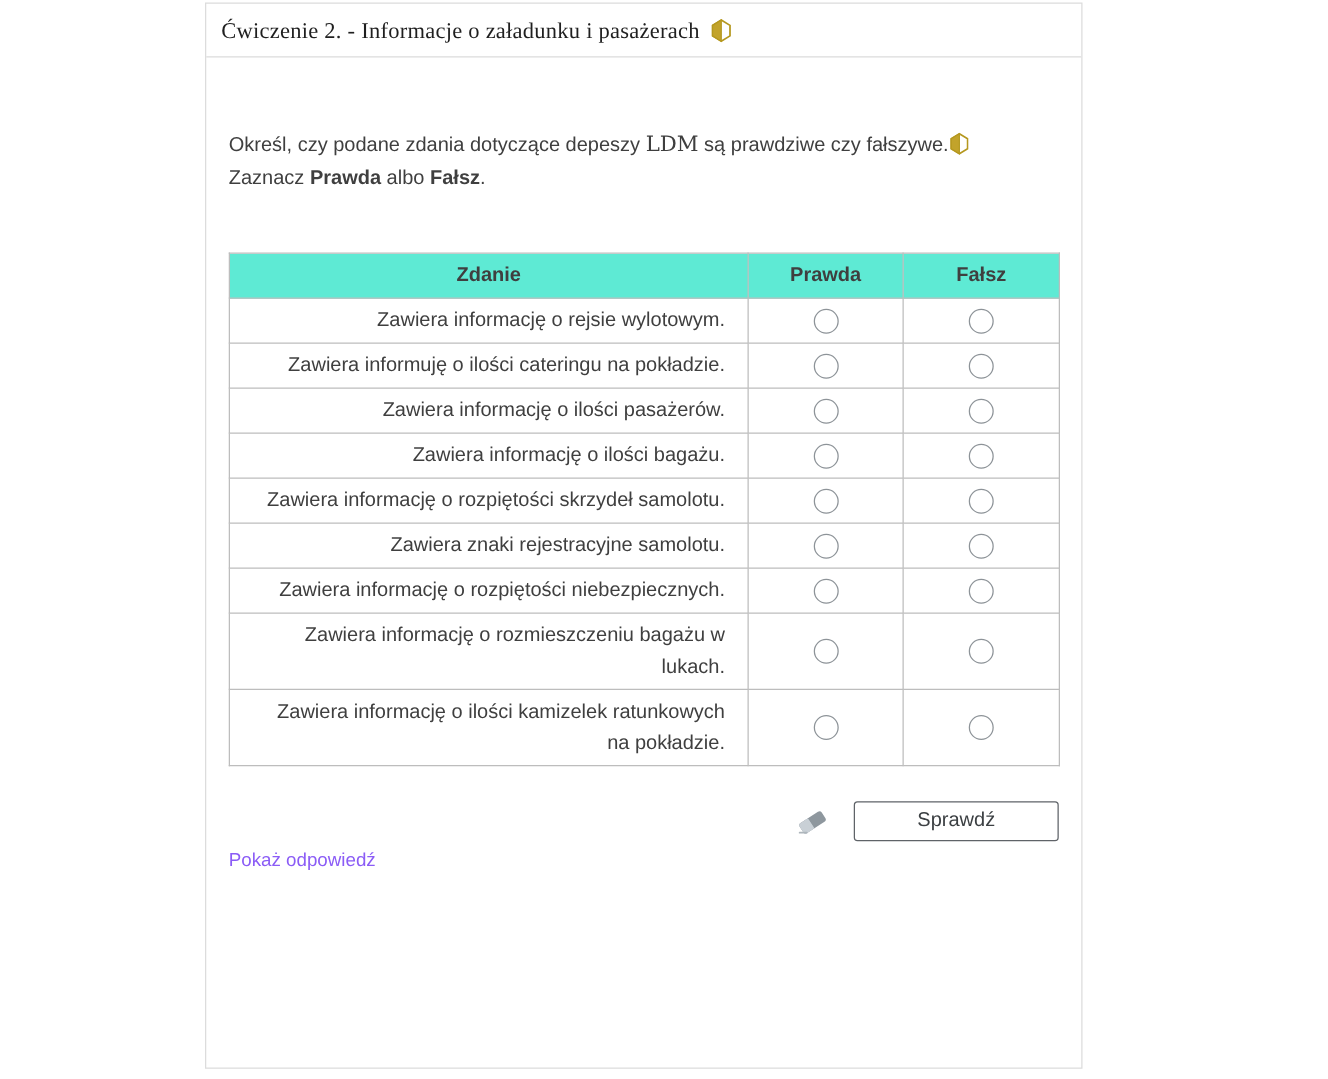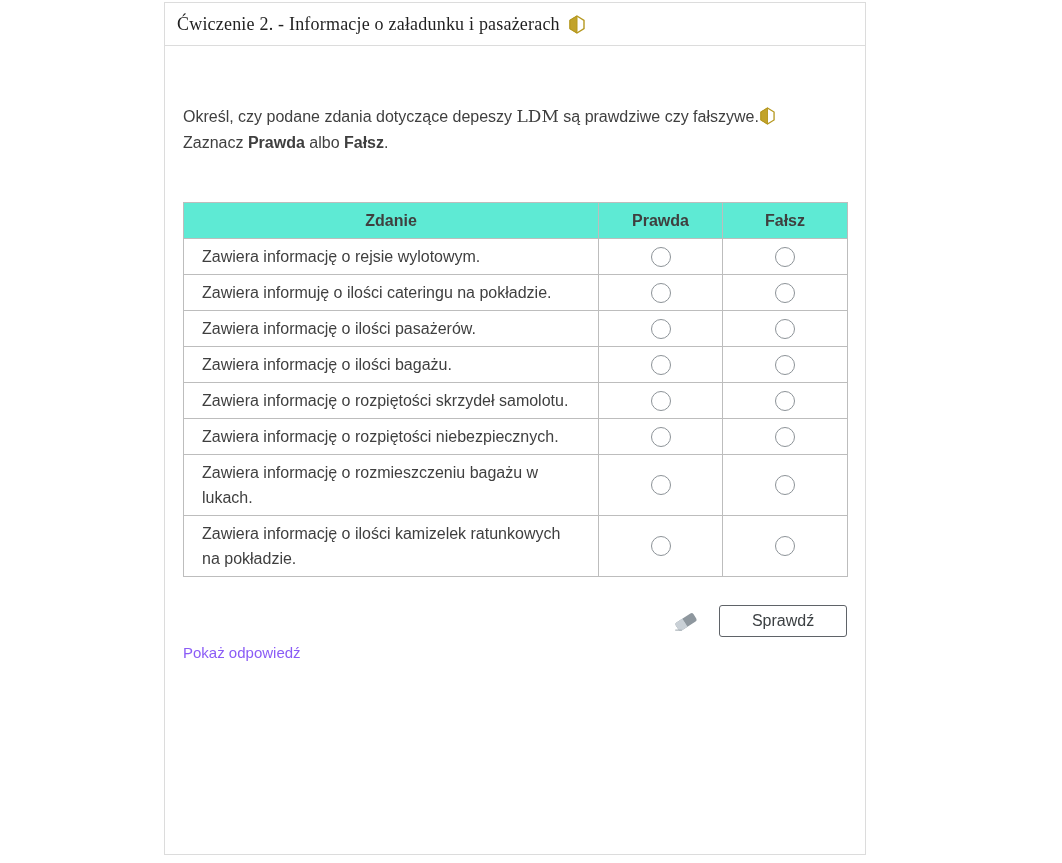--- a/index.html
+++ b/index.html
@@ -29,36 +29,36 @@
   .inline-hex{vertical-align:-3px;margin-left:1px;}
   table.quiz{
     border-collapse:collapse;table-layout:fixed;
     margin:46px 18px 0 18px;width:664px;
   }
   table.quiz th,table.quiz td{border:1px solid #bdbdbd;}
   table.quiz th{
     background:#5eead4;font-size:16px;font-weight:700;color:#3f3f3f;
     height:33px;text-align:center;
   }
-  td.stmt{padding:5px 0;font-size:16px;line-height:25px;text-align:left;color:#3f3f3f;margin-left:20px;}
+  td.stmt{padding:5px 0;font-size:16px;line-height:25px;text-align:right;color:#3f3f3f;margin-left:20px;}
   .stmt-inner{max-width:378px;margin:0 auto;}
   td.radio-cell{text-align:center;vertical-align:middle;}
   input.radio{
     appearance:none;-webkit-appearance:none;
     width:20px;height:20px;margin:0;box-sizing:border-box;
     border:1.5px solid #8d9398;border-radius:50%;background:#fff;
     cursor:pointer;display:inline-block;vertical-align:middle;
   }
   .controls{
     margin:28px 18px 0 18px;display:flex;justify-content:flex-end;
     align-items:center;gap:19px;
   }
   .eraser{display:inline-flex;cursor:pointer;}
   .check-btn{
-    width:128px;height:32px;box-sizing:border-box;background:#fff;
+    width:164px;height:32px;box-sizing:border-box;background:#fff;
     border:1px solid #5f6368;border-radius:3px;
     font-family:"Liberation Sans",sans-serif;font-size:16px;color:#3c4043;
     cursor:pointer;
   }
   .show-answer{
     margin:7px 18px 0 18px;text-align:left;font-size:15px;color:#8b5cf6;
     cursor:pointer;
   }
 </style>
 </head>
@@ -132,20 +132,27 @@
     </tr>
 
     <tr>
       <td class="stmt">
             <div class="stmt-inner">Zawiera informację o rozpiętości skrzydeł samolotu.</div>
           </td>
       <td class="radio-cell"><input type="radio" class="radio" name="row-6" style=""></td>
       <td class="radio-cell"><input type="radio" class="radio" name="row-6" style=""></td>
     </tr>
 
+    <tr>
+      <td class="stmt">
+            <div class="stmt-inner">Zawiera znaki rejestracyjne samolotu.</div>
+          </td>
+      <td class="radio-cell"><input type="radio" class="radio" name="row-7" style=""></td>
+      <td class="radio-cell"><input type="radio" class="radio" name="row-7" style=""></td>
+    </tr>
 
     <tr>
       <td class="stmt">
             <div class="stmt-inner">Zawiera informację o rozpiętości niebezpiecznych.</div>
           </td>
       <td class="radio-cell"><input type="radio" class="radio" name="row-8" style=""></td>
       <td class="radio-cell"><input type="radio" class="radio" name="row-8" style=""></td>
     </tr>
 
     <tr>

